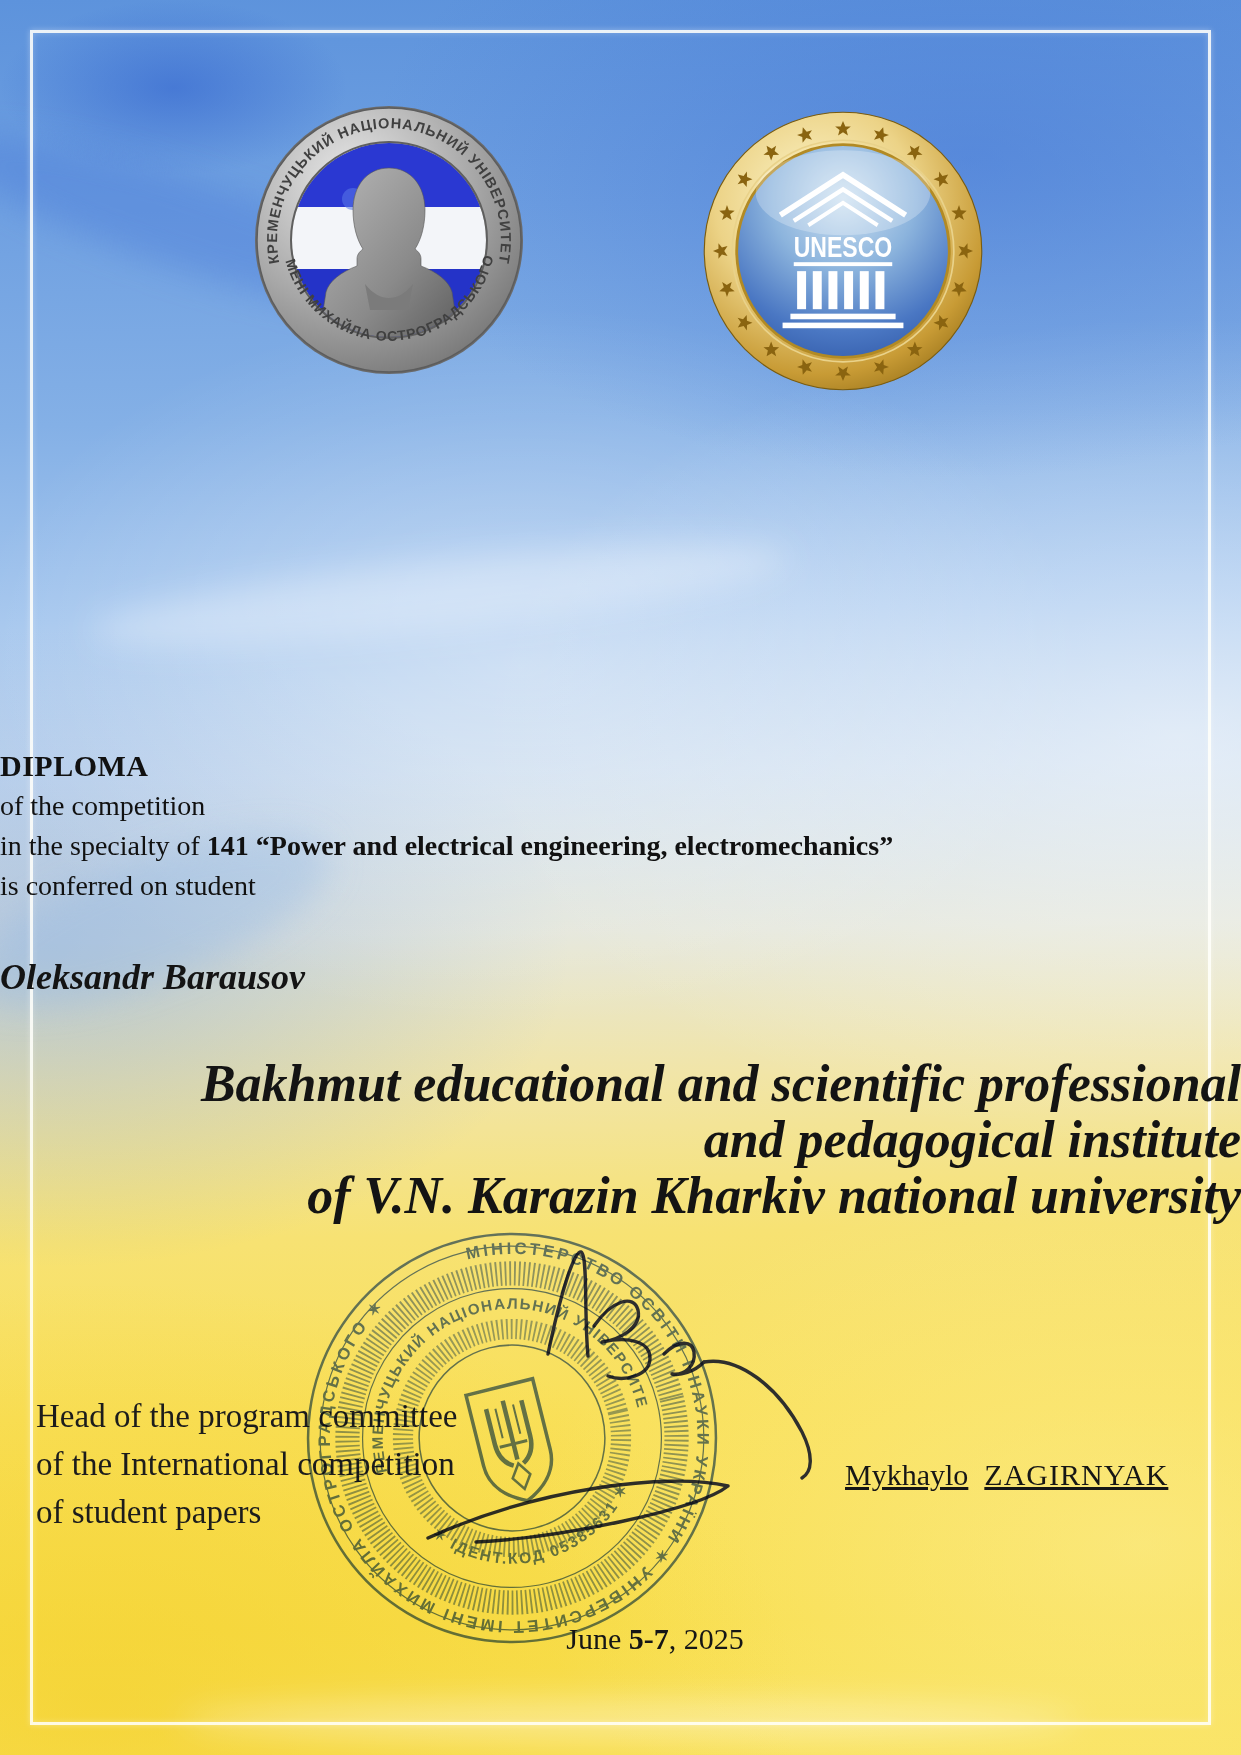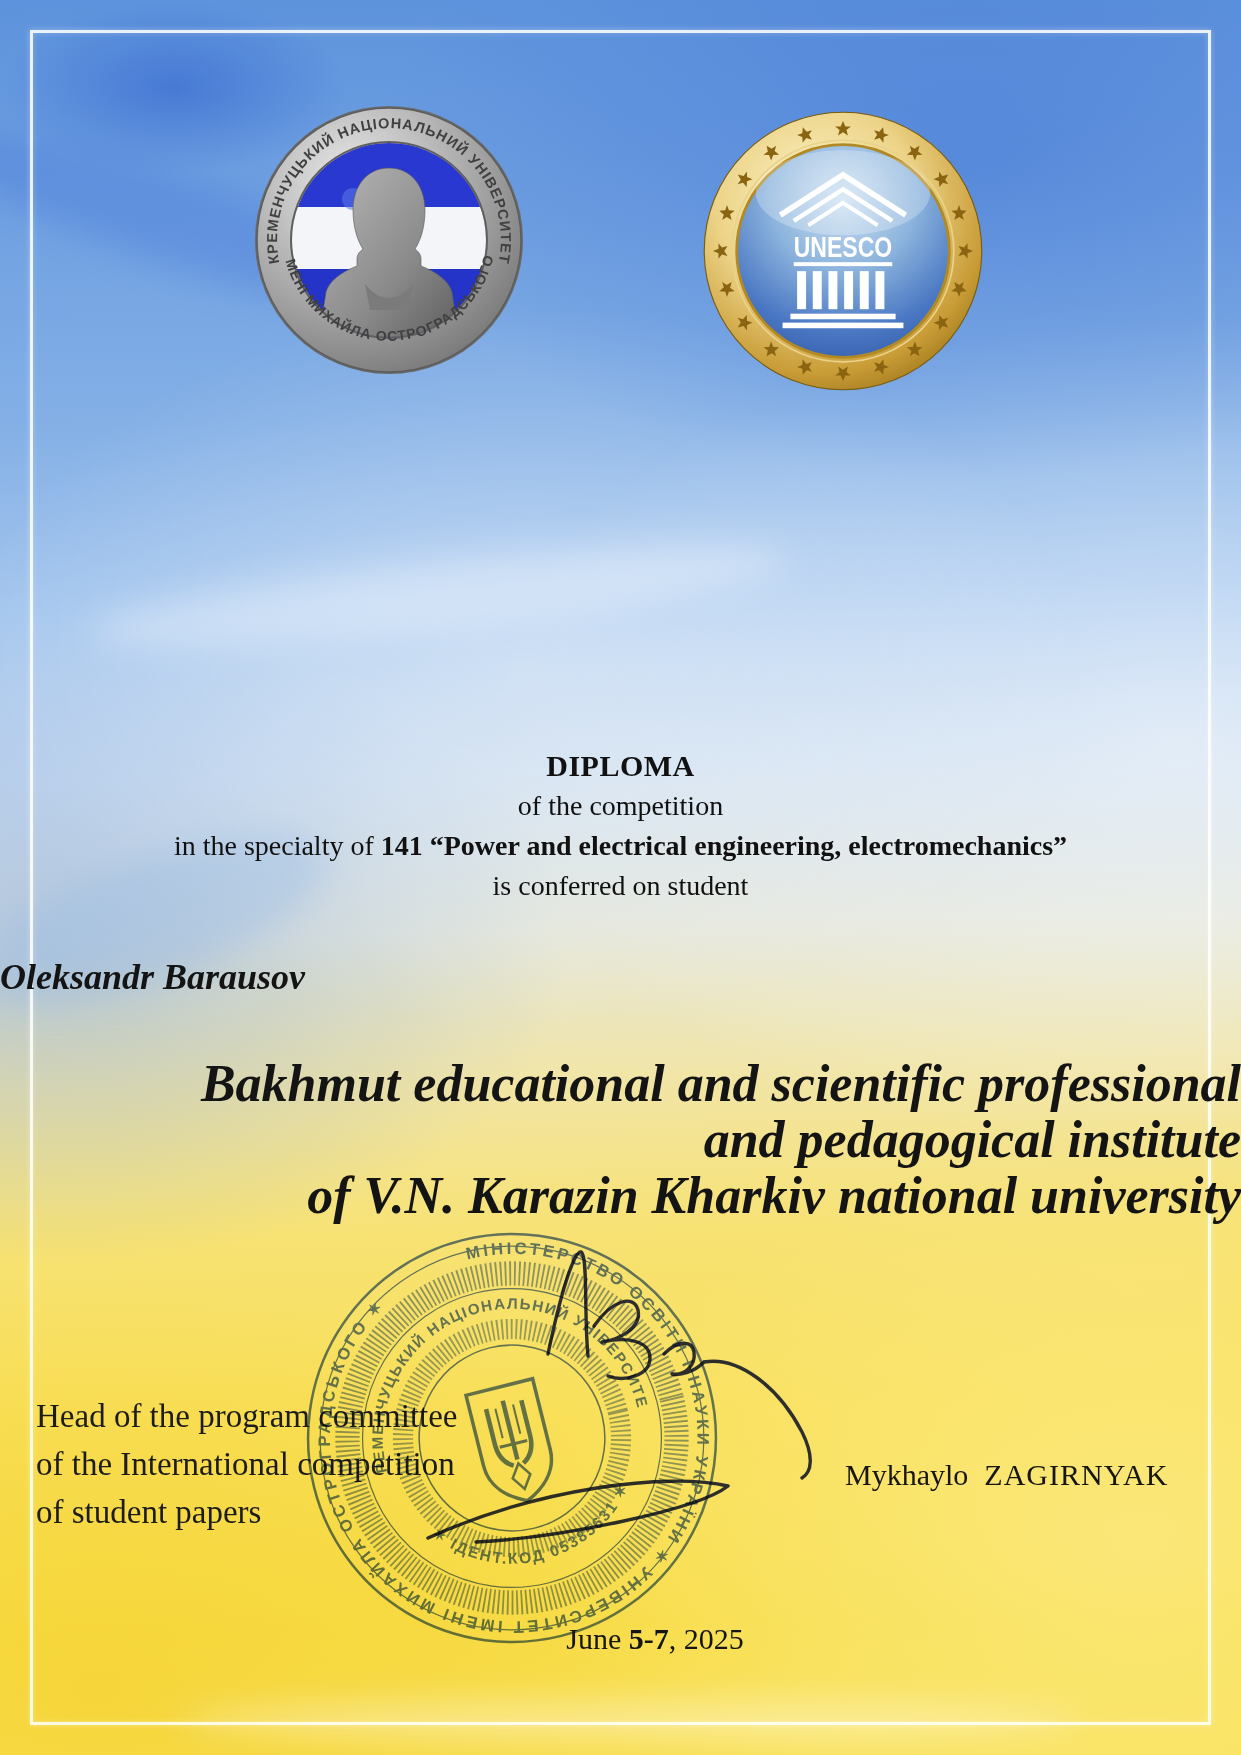--- a/index.html
+++ b/index.html
@@ -21,34 +21,34 @@
   .s1{left:-60px;top:180px;width:500px;height:90px;background:rgba(70,118,214,.35);transform:rotate(18deg);}
   .s2{left:90px;top:560px;width:700px;height:70px;background:rgba(255,255,255,.30);transform:rotate(-6deg);}
   .s3{left:-40px;top:860px;width:380px;height:120px;background:rgba(150,185,230,.35);transform:rotate(-20deg);}
   .s4{left:180px;top:1700px;width:900px;height:40px;background:rgba(255,255,255,.35);}
   .frame{position:absolute;inset:30px;border:3px solid rgba(255,255,250,.88);
          box-shadow:0 0 6px rgba(255,255,255,.35), inset 0 0 6px rgba(255,255,255,.25);pointer-events:none;}
   .seal{position:absolute;left:253px;top:104px;width:272px;height:272px;}
   .coin{position:absolute;left:702px;top:110px;width:282px;height:282px;}
   .header{position:absolute;left:0;top:404px;width:100%;text-align:center;
           font-size:29px;line-height:38px;color:#111;}
-  .title-block{position:absolute;left:0;top:746px;width:100%;text-align:center;
+  .title-block{position:absolute;left:0;top:746px;width:100%;
           font-size:28px;line-height:40px;color:#111;}
   .title-main{font-size:30px;font-weight:bold;letter-spacing:.5px;}
   .b{font-weight:bold;}
   .student-name{position:absolute;left:0;top:956px;width:100%;
           font-size:36px;font-weight:bold;font-style:italic;}
   .institute{position:absolute;left:0;top:1056px;width:100%;text-align:right;
           font-size:52px;font-weight:bold;font-style:italic;line-height:56px;}
   .role{position:absolute;left:36px;top:1392px;text-align:left;font-size:33px;line-height:48px;color:#1c1c1c;}
   .stamp{position:absolute;left:300px;top:1226px;width:424px;height:424px;
          mix-blend-mode:multiply;opacity:.85;}
   .signature{position:absolute;left:398px;top:1236px;width:470px;height:330px;opacity:.92;
          mix-blend-mode:multiply;}
-  .signatory{position:absolute;left:845px;top:1458px;font-size:30px;color:#161616;}
+  .signatory{position:absolute;left:845px;top:1458px;font-size:30px;color:#161616;text-decoration:underline;}
   .signatory .last{margin-left:16px;letter-spacing:1px;}
   .date-place{position:absolute;left:420px;top:1616px;width:470px;text-align:center;
           font-size:30px;line-height:46px;color:#161616;}
 </style>
 </head>
 <body>
 
 <div class="page">
 
   <div class="streak s1"></div>

